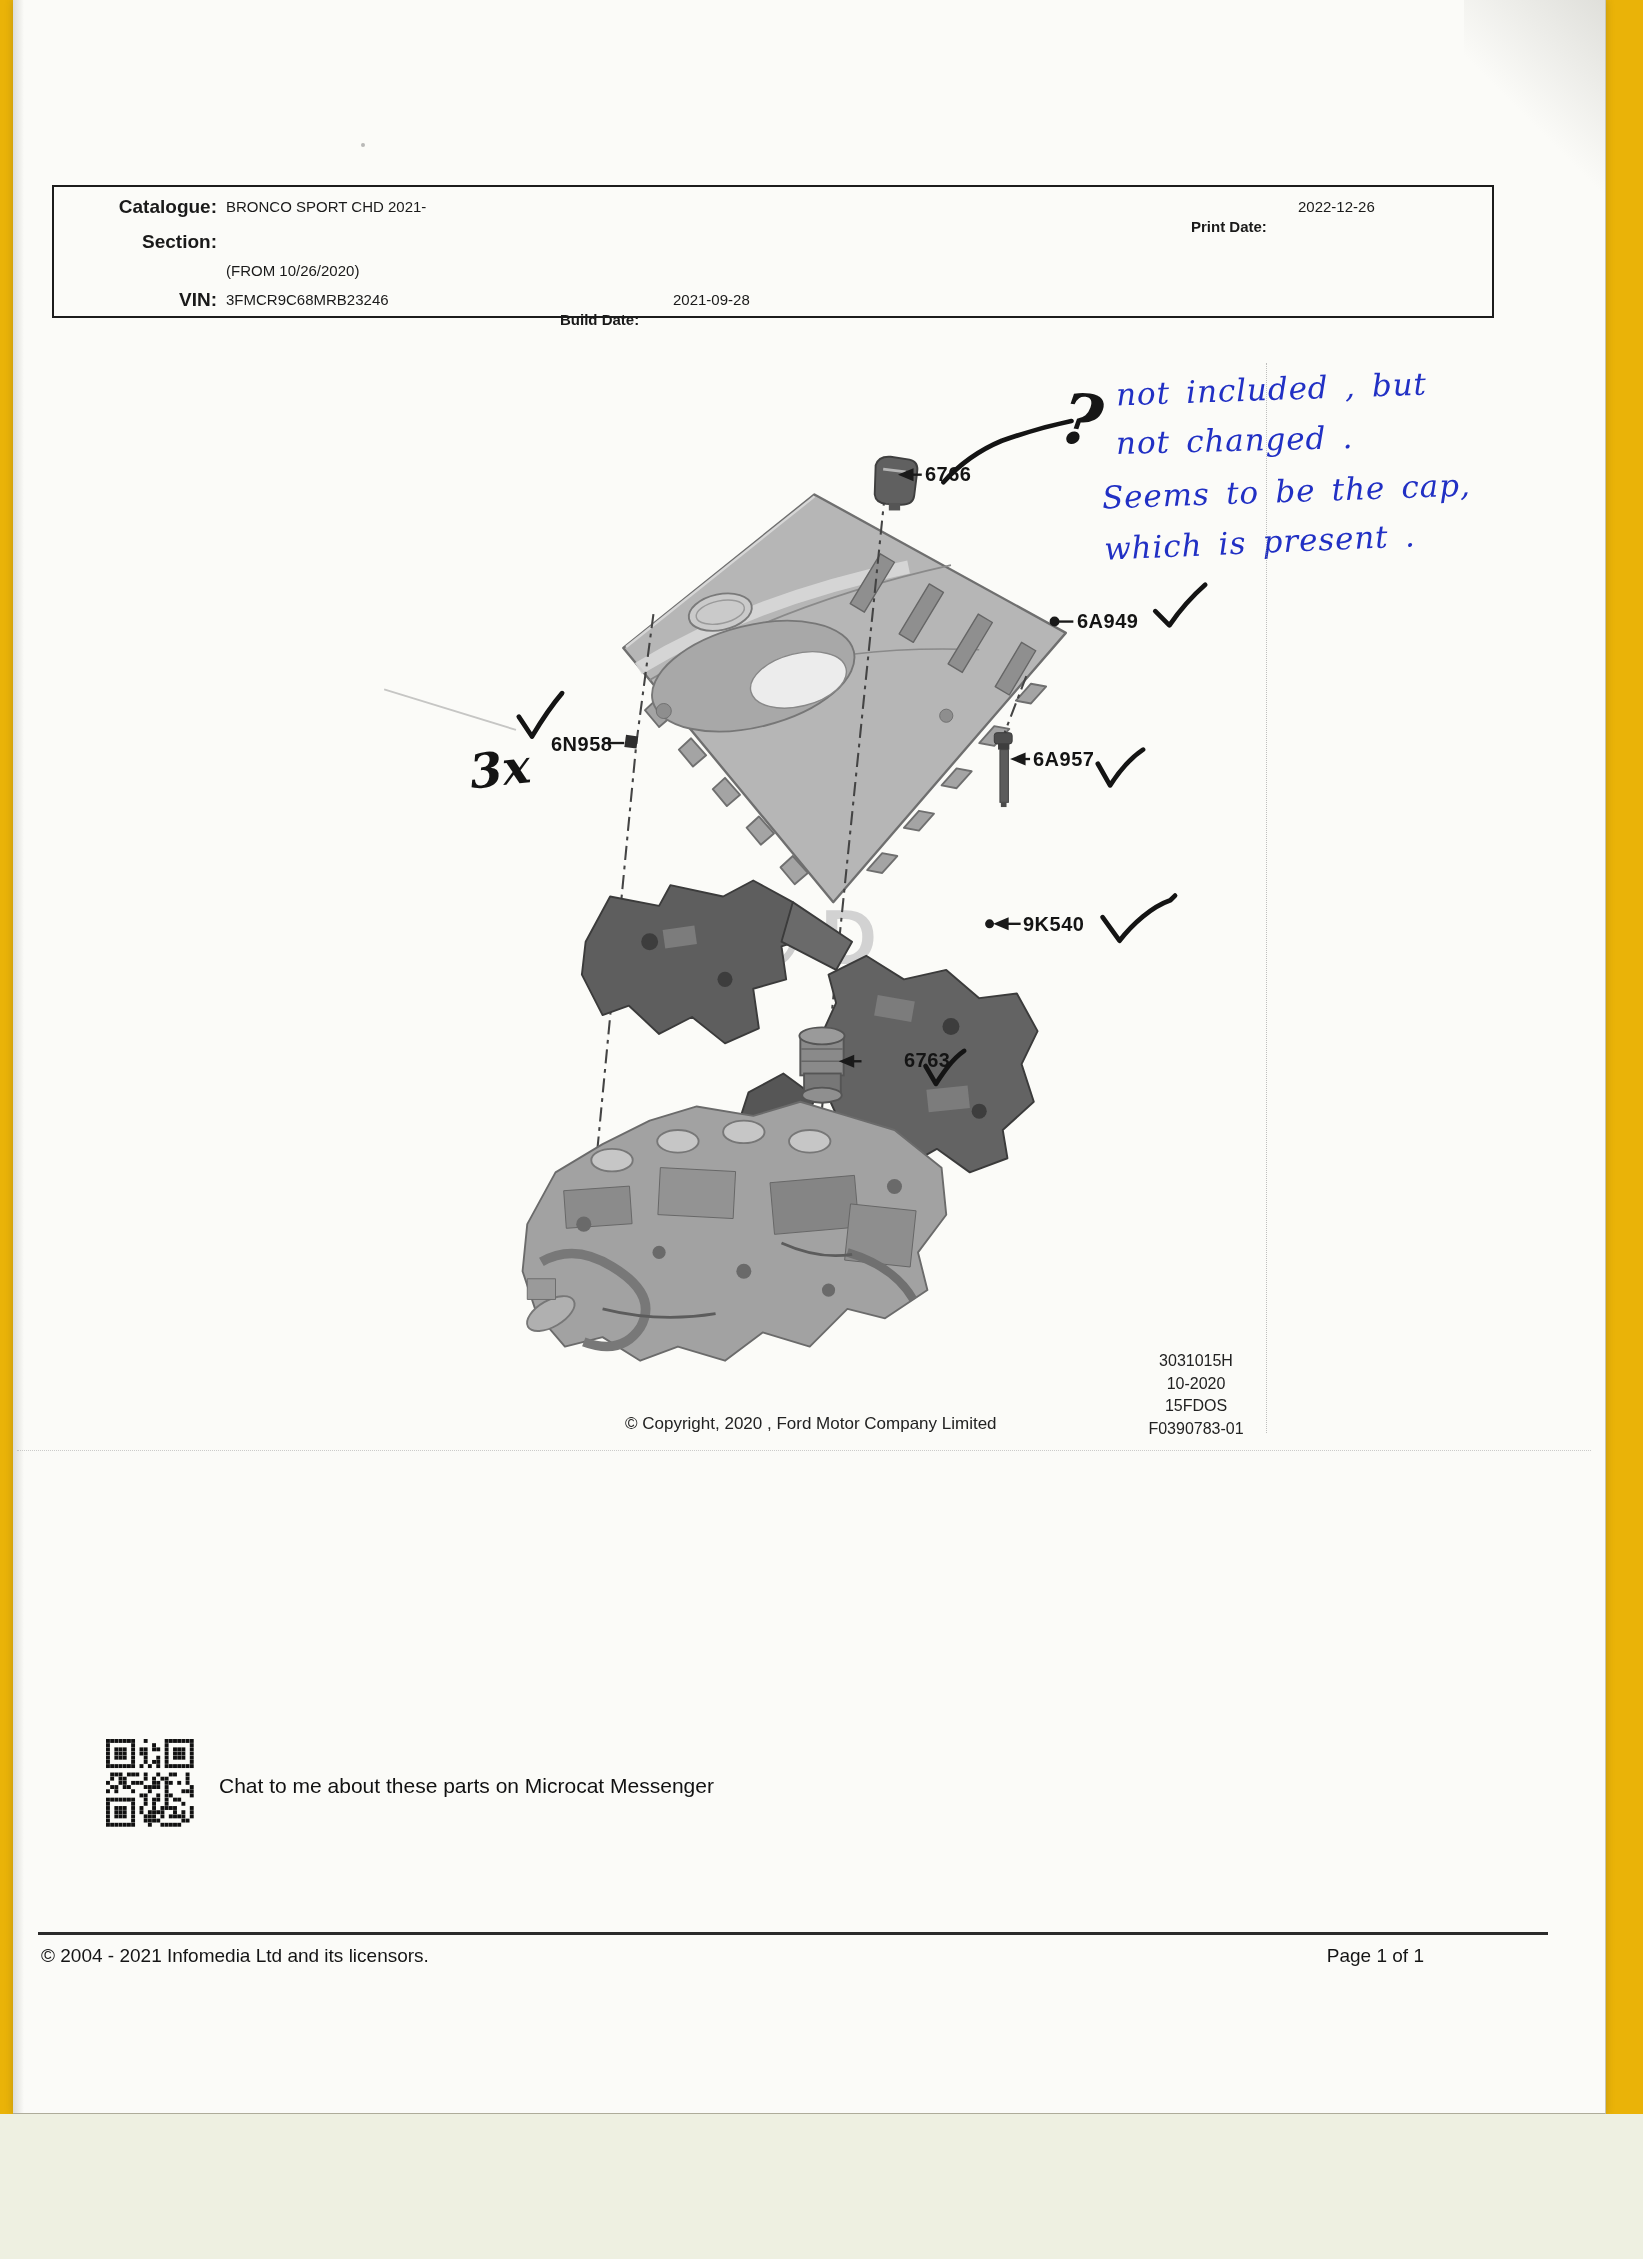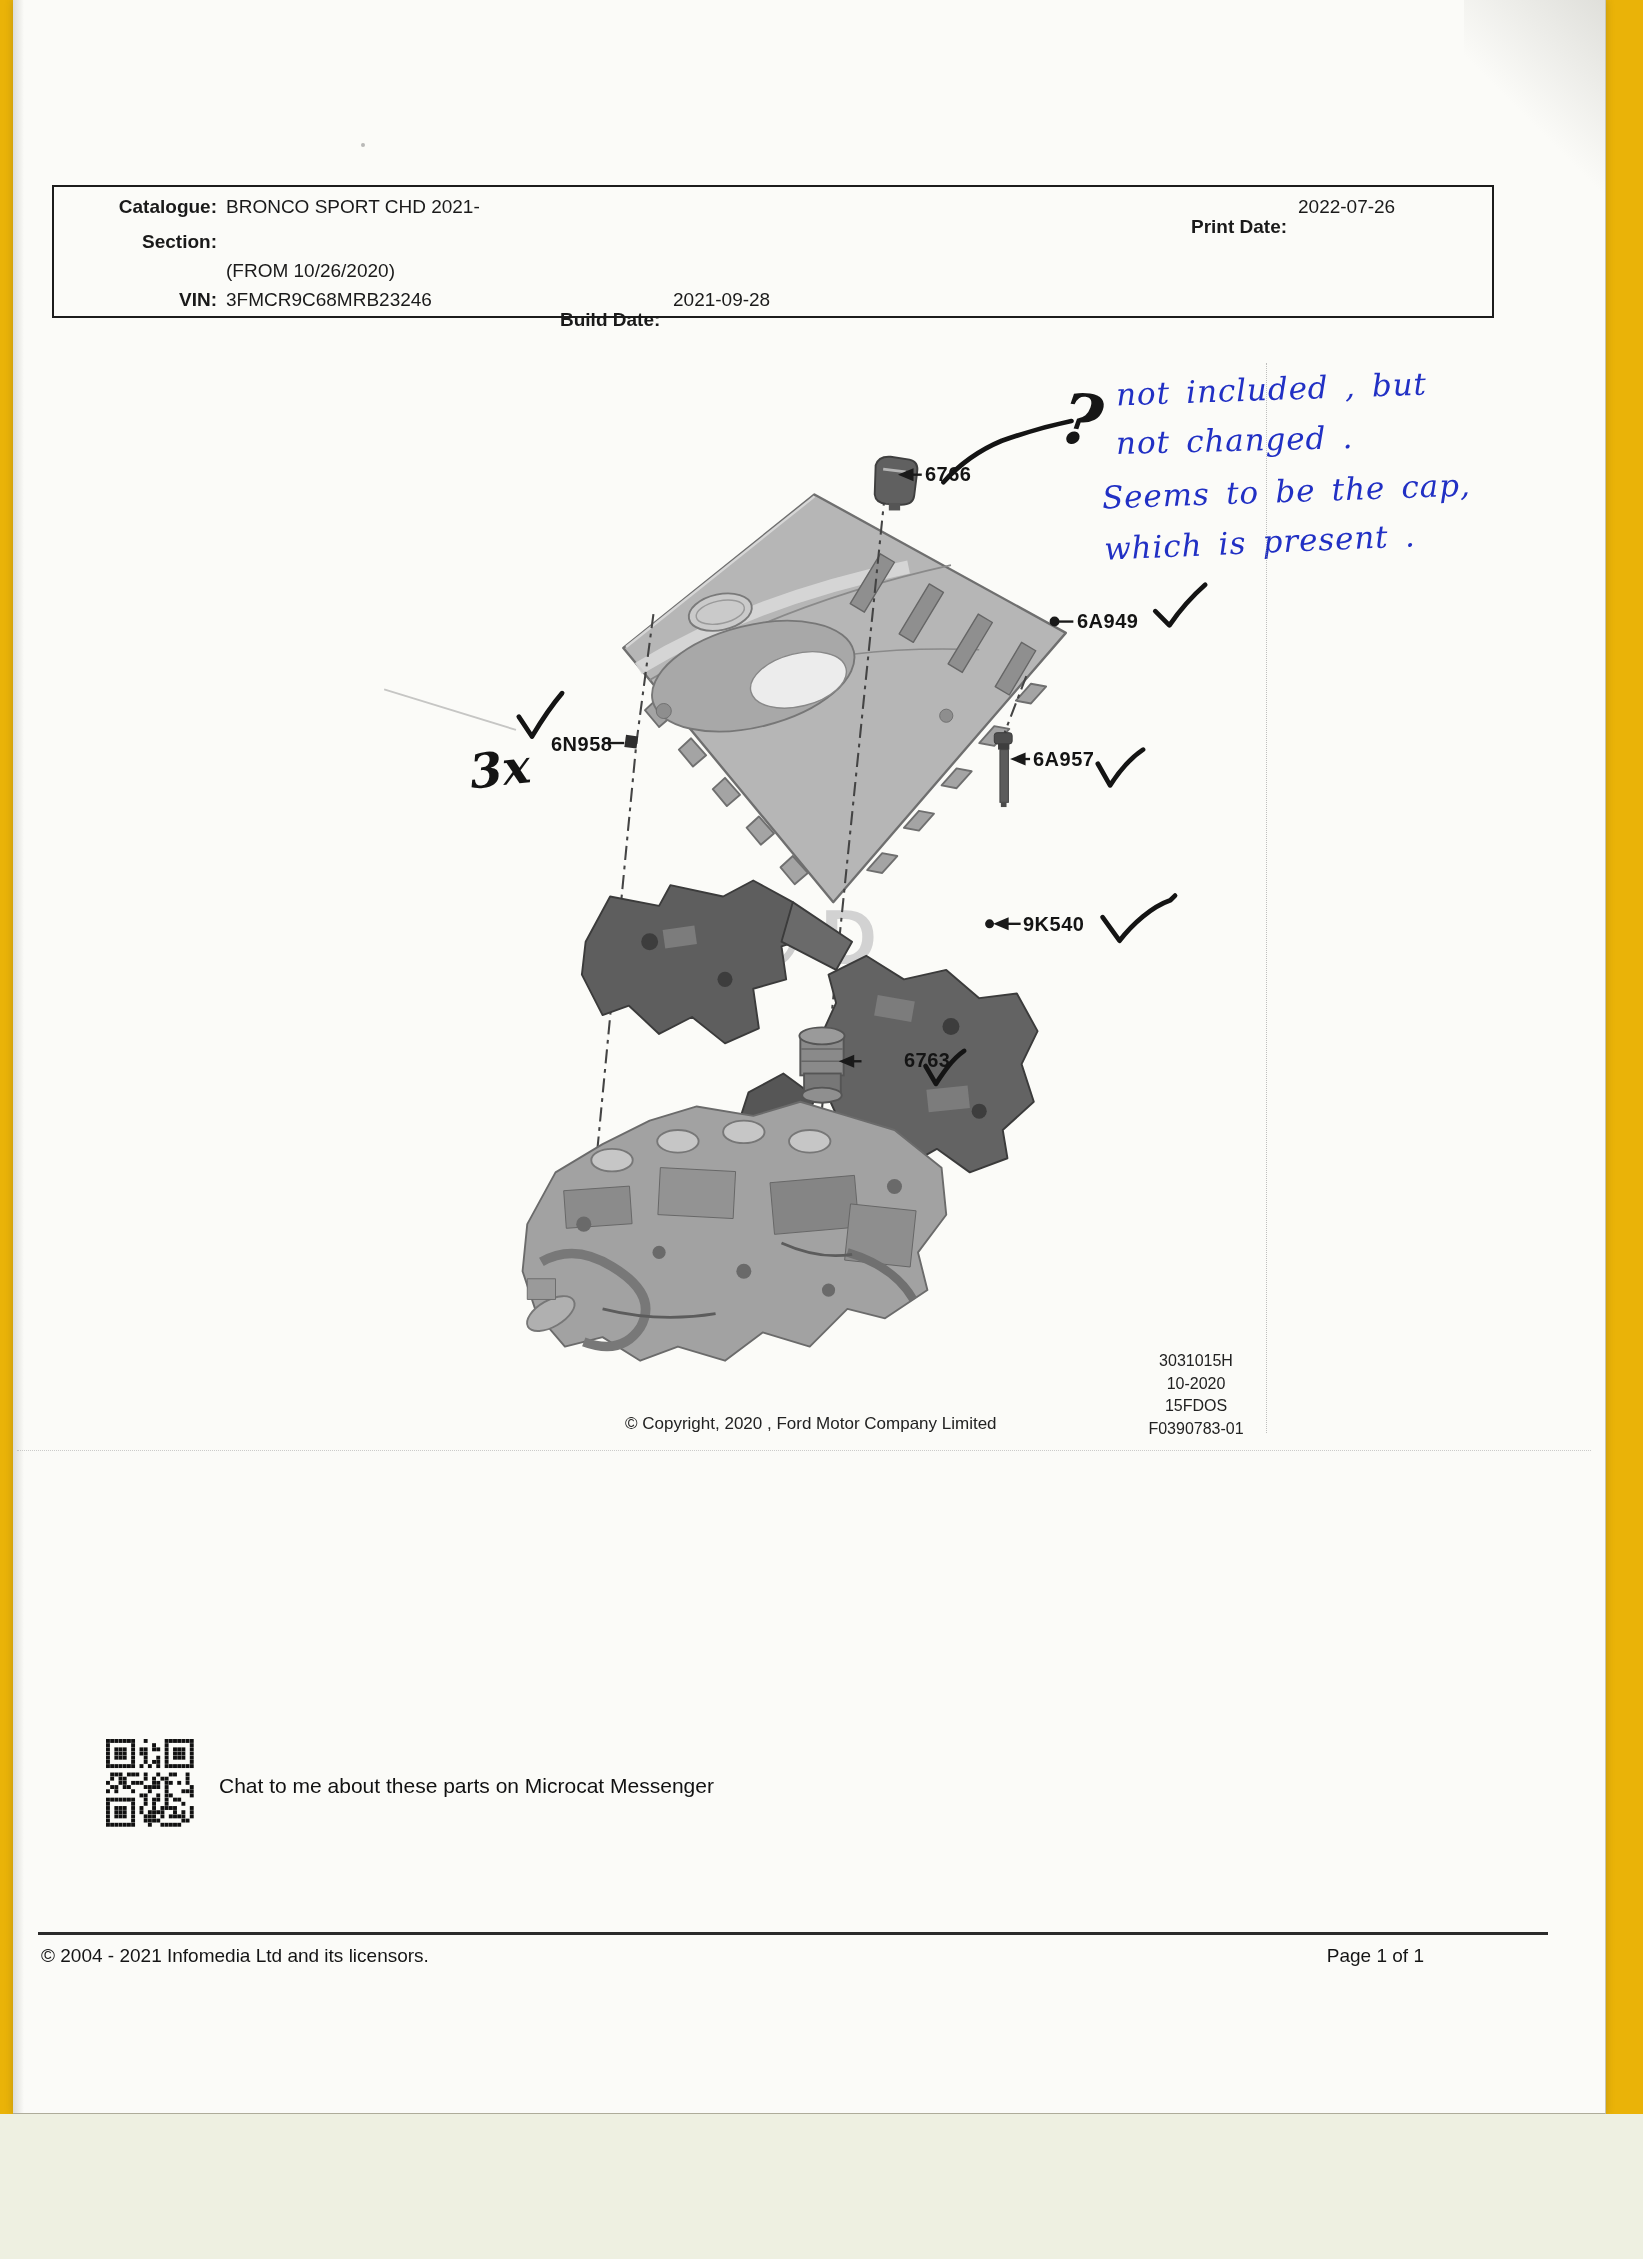--- a/index.html
+++ b/index.html
@@ -11,21 +11,21 @@
   .bed-bottom{position:absolute;left:0;top:2114px;width:1643px;height:146px;background:#eef0e1;}
   .edge-shade-left{position:absolute;left:13px;top:0;width:11.3px;height:2113px;
          background:linear-gradient(90deg,rgba(110,110,100,.22),rgba(110,110,100,0));}
   .corner-curl{position:absolute;left:1464px;top:0;width:141px;height:217px;
          background:linear-gradient(225deg,rgba(140,140,130,.25),rgba(140,140,130,0) 55%);}
   .speck{position:absolute;width:3.8px;height:3.8px;border-radius:50%;background:#777;opacity:.5;}
 
   
   .header-box{position:absolute;left:52px;top:185px;width:1438px;height:129px;
          border:2.8px solid #1c1c1c;background:transparent;}
-  .hrow{position:absolute;font-size:19px;line-height:21px;white-space:nowrap;}
+  .hrow{position:absolute;font-size:15px;line-height:21px;white-space:nowrap;}
   .hlabel{font-weight:bold;margin-top:20px;}
   .lblcol{position:absolute;left:0;width:163px;text-align:right;font-weight:bold;font-size:19px;}
 
   
   .lbl-part{position:absolute;font-weight:bold;font-size:20px;letter-spacing:0.5px;color:#141414;
          white-space:nowrap;}
 
   
   .ink-blue{position:absolute;font-family:"DejaVu Serif",serif;font-style:italic;font-weight:500;
          font-size:31px;color:#2130c4;white-space:nowrap;letter-spacing:0.9px;word-spacing:5.6px;}
@@ -62,21 +62,21 @@
   <div class="paper"></div>
   <div class="bed-bottom"></div>
   <div class="edge-shade-left"></div>
   <div class="corner-curl"></div>
   <div class="speck" style="left:361px;top:143px;"></div>
 
   <div class="header-box">
     <div class="lblcol" style="top:8.5px;">Catalogue:</div>
     <div class="hrow" style="left:172px;top:8.5px;">BRONCO SPORT CHD 2021-</div>
     <div class="hrow hlabel" style="left:1137px;top:8.5px;">Print Date:</div>
-    <div class="hrow" style="left:1244px;top:8.5px;">2022-07-26</div>
+    <div class="hrow" style="left:1244px;top:8.5px;">2022-12-26</div>
 
     <div class="lblcol" style="top:44px;">Section:</div>
     <div class="hrow" style="left:172px;top:73px;">(FROM 10/26/2020)</div>
 
     <div class="lblcol" style="top:102px;">VIN:</div>
     <div class="hrow" style="left:172px;top:102px;">3FMCR9C68MRB23246</div>
     <div class="hrow hlabel" style="left:506px;top:102px;">Build Date:</div>
     <div class="hrow" style="left:619px;top:102px;">2021-09-28</div>
   </div>
 

